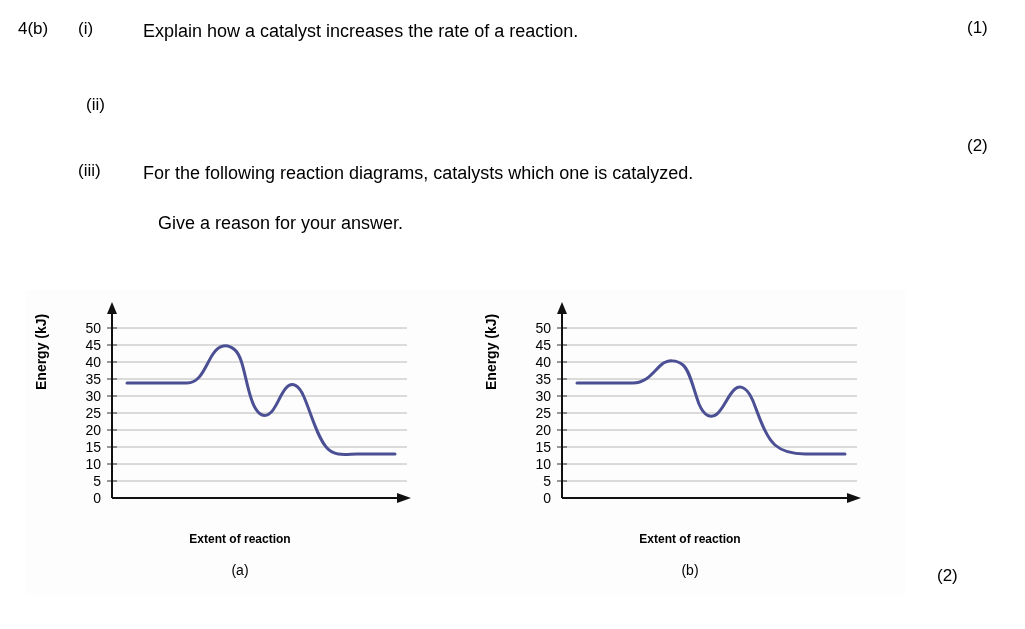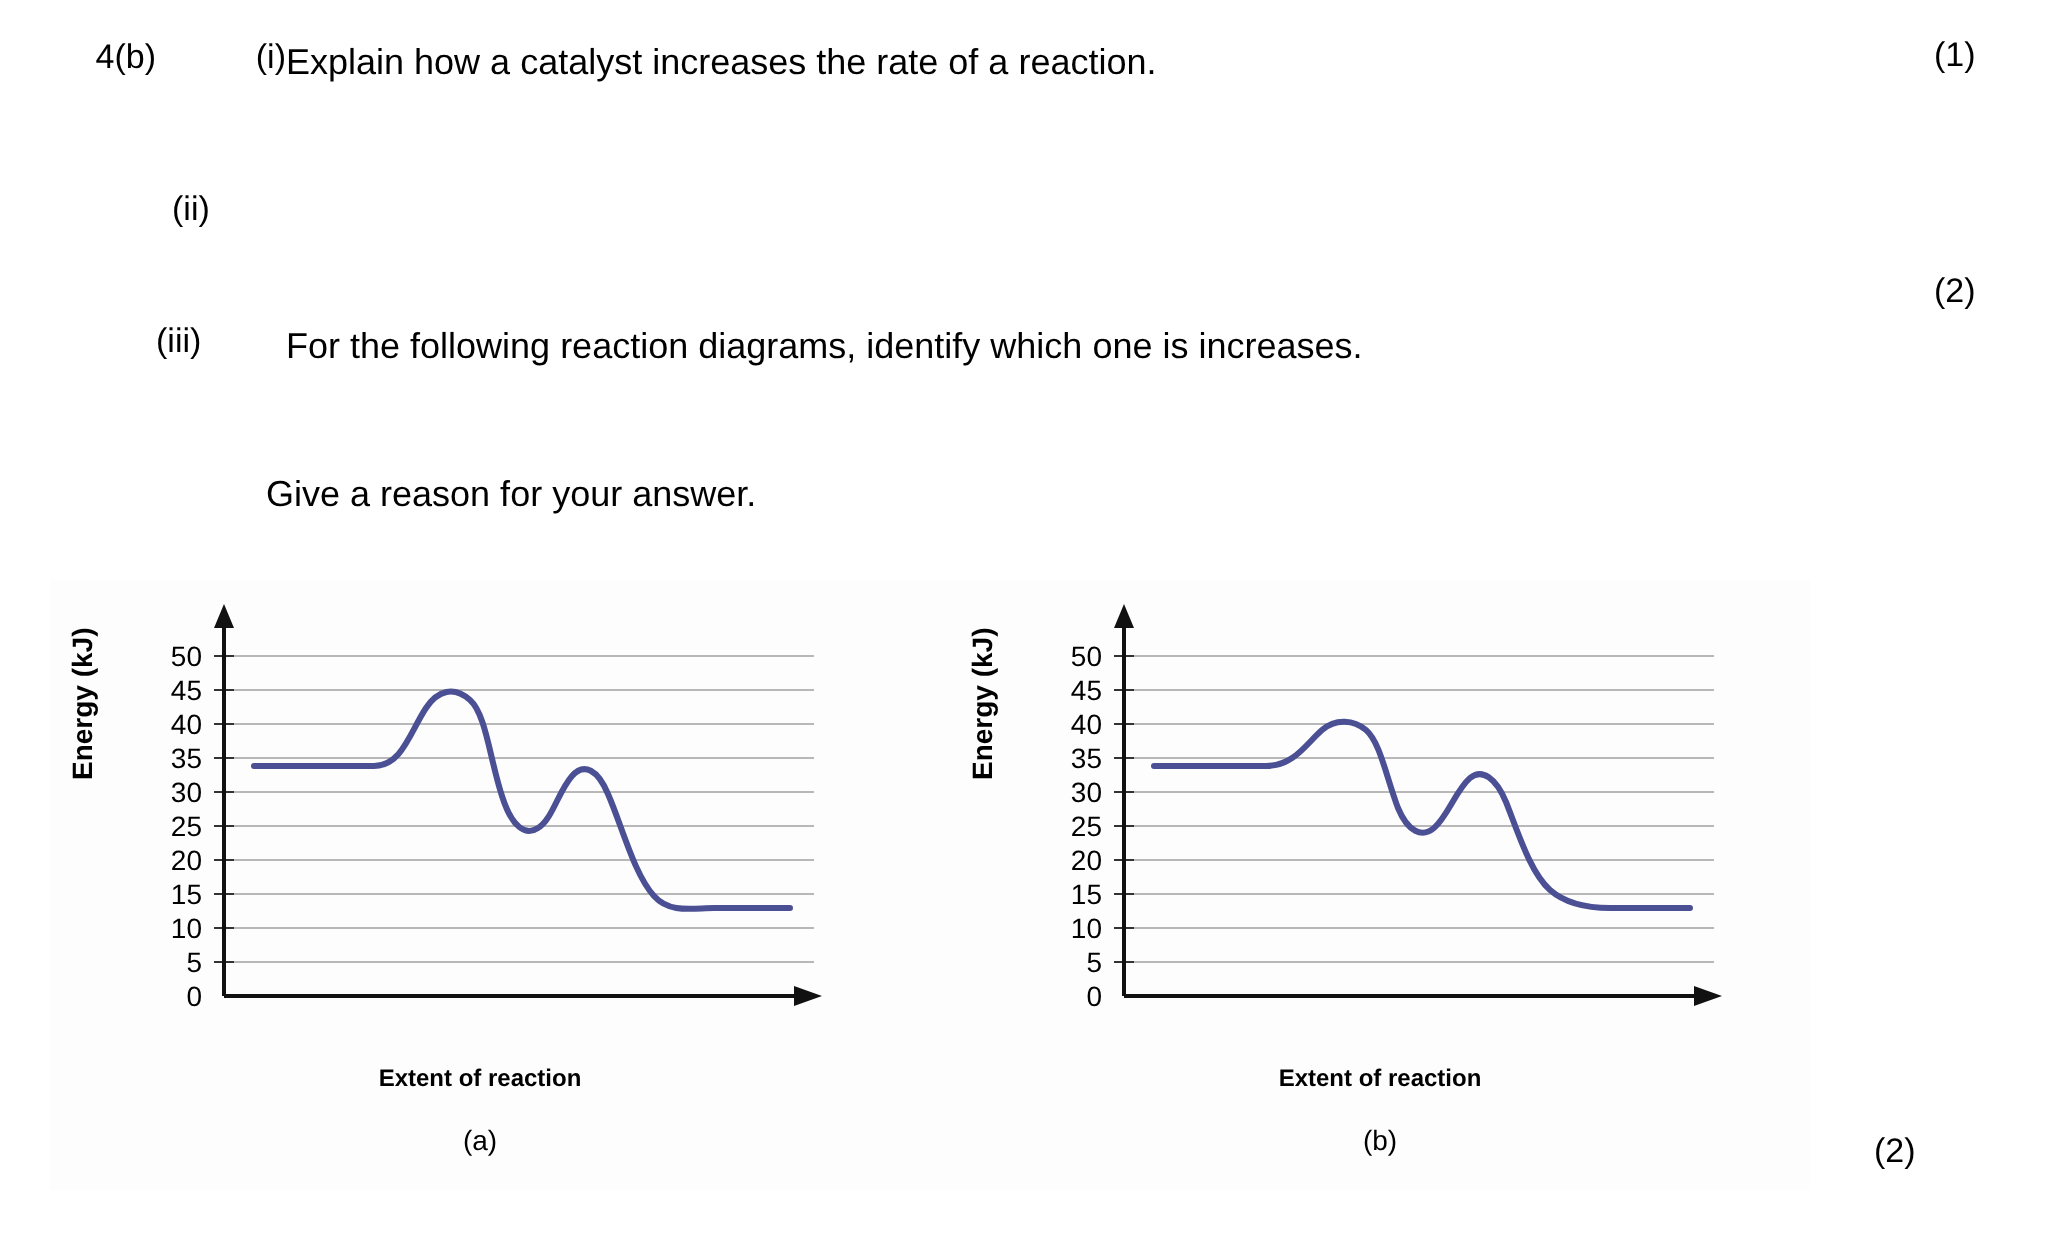--- a/index.html
+++ b/index.html
@@ -100,39 +100,39 @@
 
   .tick-label {
     font-size: 14px;
     fill: #000;
     font-family: "Liberation Sans", sans-serif;
   }
 </style>
 </head>
 <body>
 
-<div class="q-row" style="left:18px; top:18px;text-align:right;">
+<div class="q-row" style="left:18px; top:18px;">
   <span class="q-label q-num">4(b)</span>
   <span class="q-label q-roman">(i)</span>
   <span class="q-text">Explain how a catalyst increases the rate of a reaction.</span>
 </div>
 <div class="marks" style="left:967px; top:18px;">(1)</div>
 
 <div class="q-row" style="left:26px; top:94px;">
   <span class="q-label q-num"></span>
   <span class="q-label q-roman">(ii)</span>
 </div>
 <div class="marks" style="left:967px; top:136px;">(2)</div>
 
 <div class="q-row" style="left:18px; top:160px;">
   <span class="q-label q-num"></span>
   <span class="q-label q-roman">(iii)</span>
-  <span class="q-text">For the following reaction diagrams, identify which one is increases.</span>
-</div>
-<div class="q-row" style="left:8px; top:210px;margin-top:24px;">
+  <span class="q-text">For the following reaction diagrams, catalysts which one is catalyzed.</span>
+</div>
+<div class="q-row" style="left:33px; top:210px;">
   <span class="q-label q-num"></span>
   <span class="q-label q-roman"></span>
   <span class="q-text">Give a reason for your answer.</span>
 </div>
 <div class="marks" style="left:937px; top:566px;">(2)</div>
 
 <div id="figure-panel">
 
   <div class="chart-block" id="chart-a">
     <div class="y-axis-title">Energy (kJ)</div>

